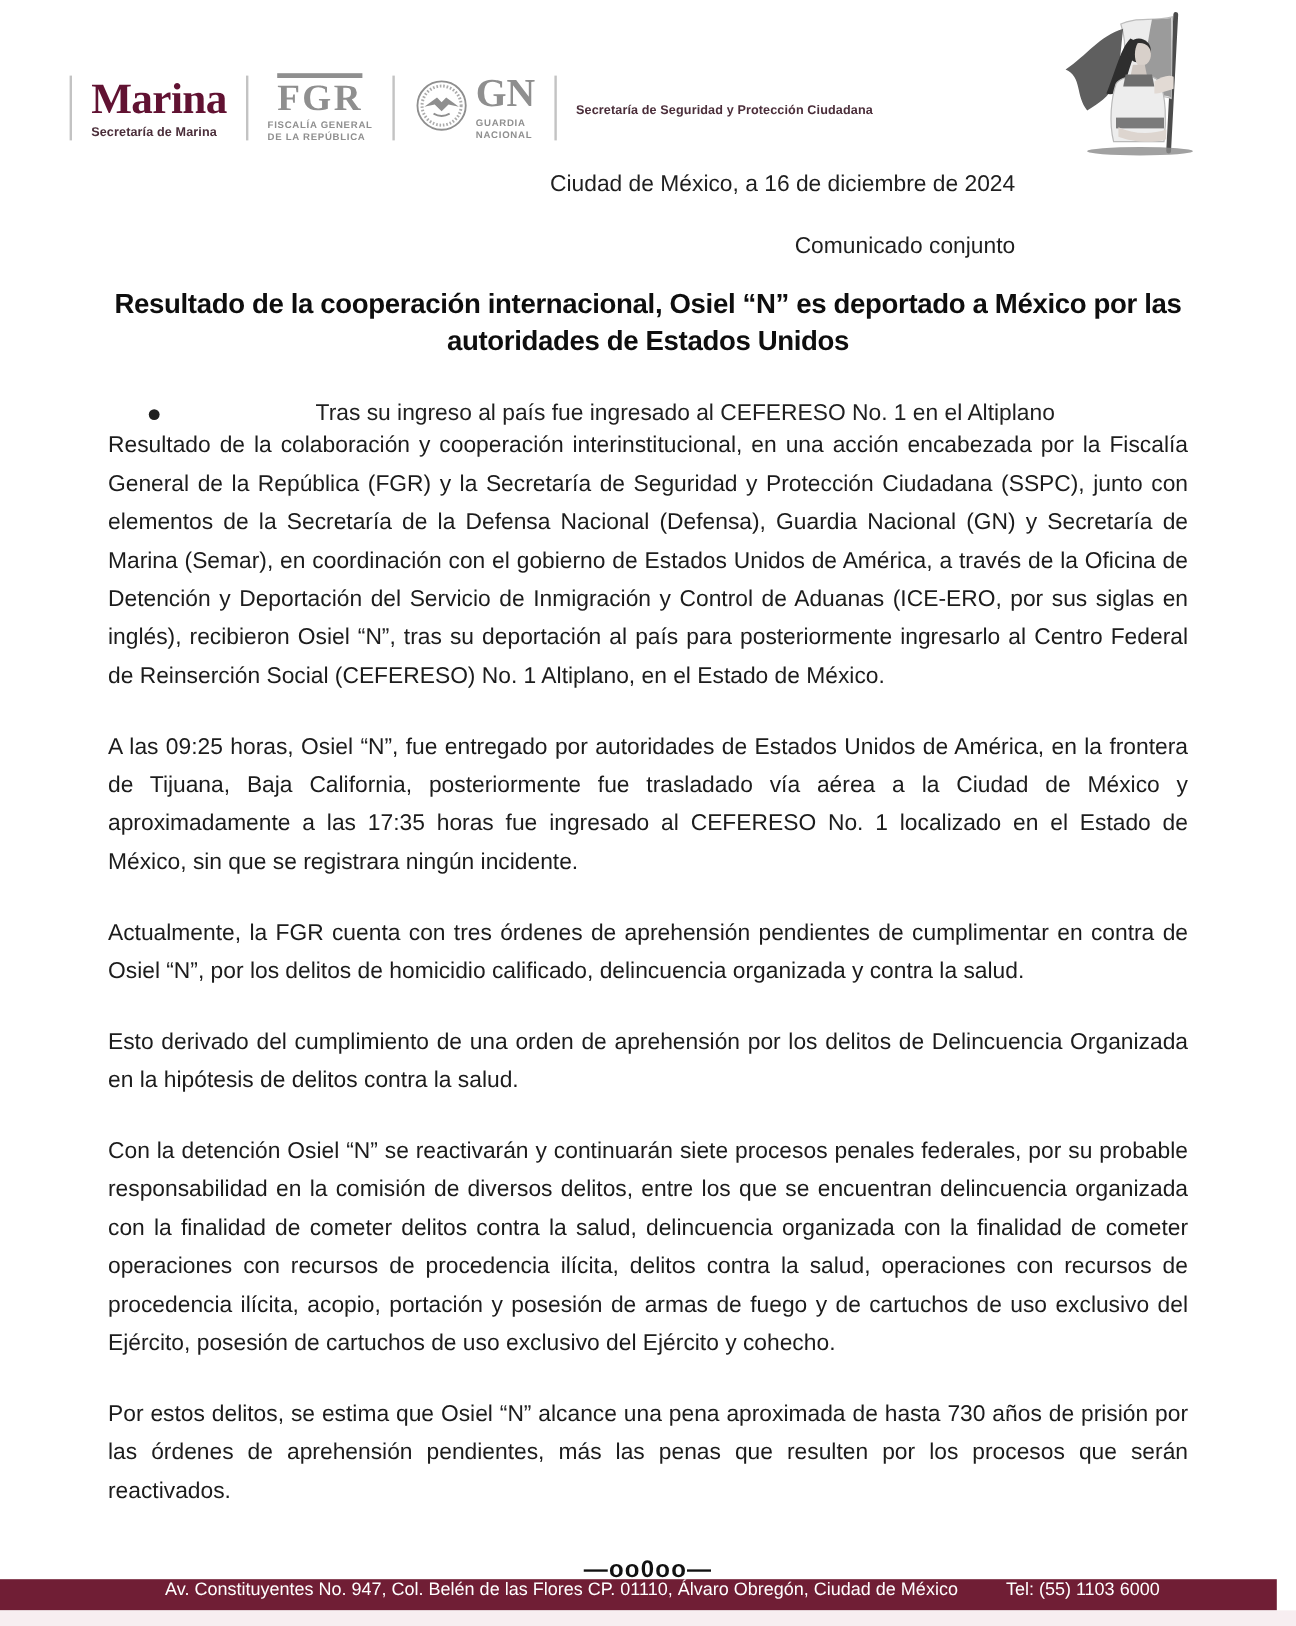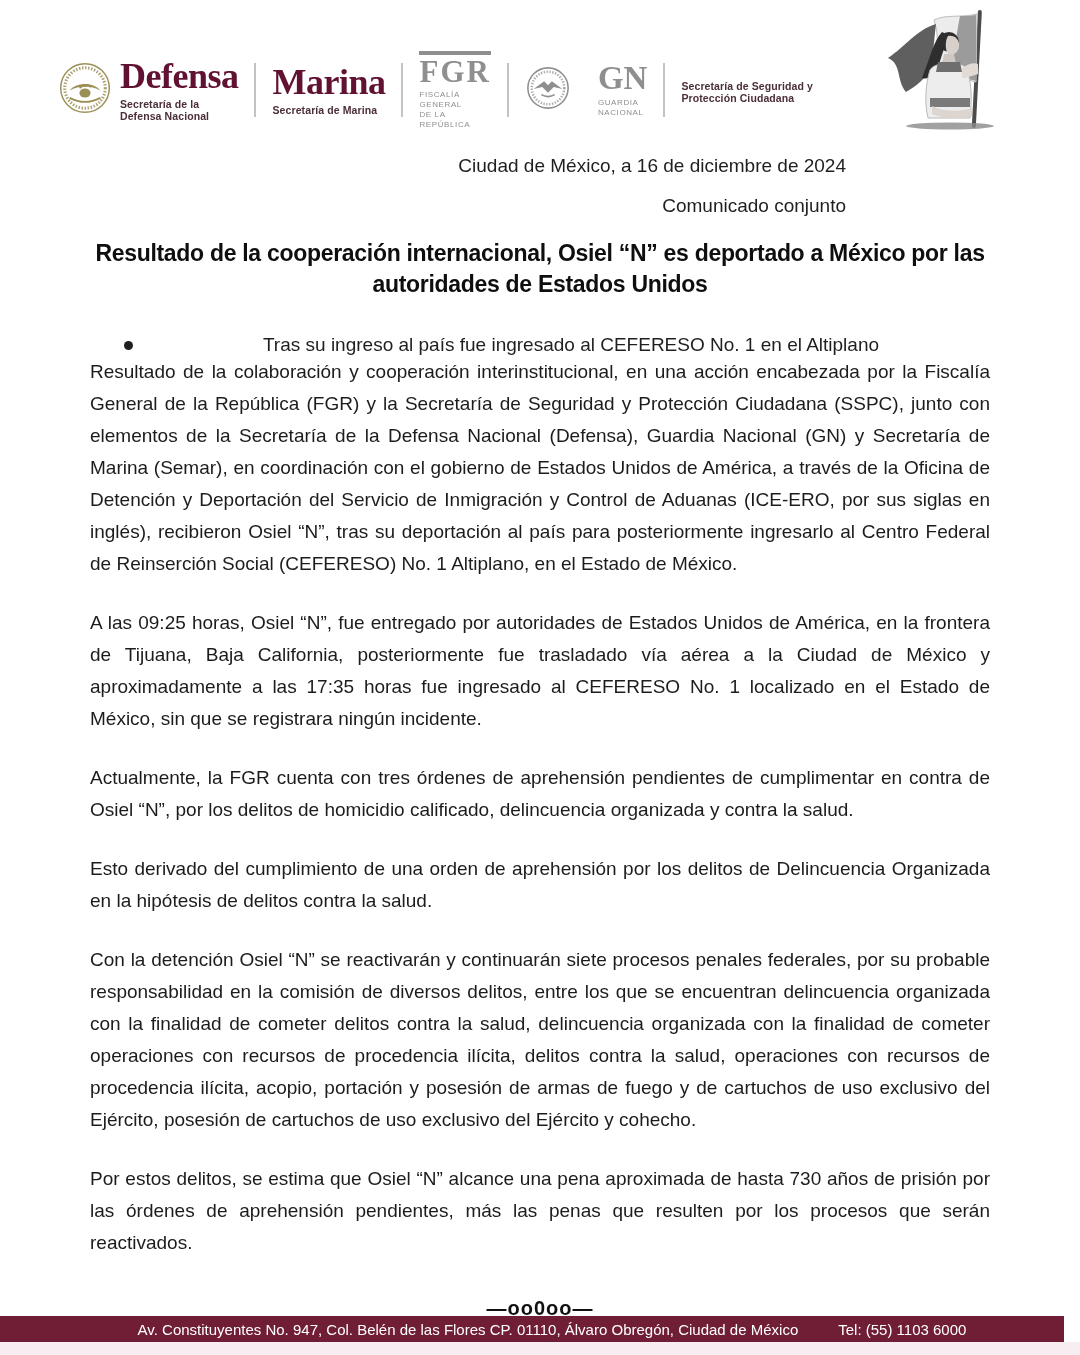--- a/index.html
+++ b/index.html
@@ -25,38 +25,38 @@
   }
   .vdiv { width:2px; height:54px; background:#c3c3c3; flex:0 0 auto; }
 
   .fgr-block { display:flex; flex-direction:column; align-items:center; }
   .fgr-mark {
     font-family:"Liberation Serif", serif; font-weight:bold; font-size:31px; line-height:1.0;
     color:var(--logo-gray,#8f8f8f); border-top:4px solid var(--logo-gray,#8f8f8f);
     padding-top:1px; letter-spacing:2px;
   }
   .fgr-cap, .gn-cap {
-    font-size:8px; font-weight:normal; color:var(--logo-gray,#8f8f8f);
+    font-size:8px; font-weight:bold; color:var(--logo-gray,#8f8f8f);
     letter-spacing:0.6px; line-height:1.25; margin-top:3px;
   }
   .gn-block { display:flex; align-items:center; gap:6px; }
-  .gn-text { display:flex; flex-direction:column;margin-left:21px; }
+  .gn-text { display:flex; flex-direction:column; }
   .gn-mark {
     font-family:"Liberation Serif", serif; font-weight:bold; font-size:33px; line-height:1.0;
     color:var(--logo-gray,#8f8f8f);
   }
 
   .hero-illustration { position:absolute; top:6px; right:58px; width:146px; height:134px; }
 
   
   .dateline, .doc-type {
     text-align:right; font-size:19px; color:#1f1f1f;
     margin:0 117px 0 90px;
   }
-  .dateline { margin-top:158px; margin-top:0; position:absolute; top:155px; left:90px; right:117px; }
+  .dateline { margin-top:158px; margin-top:0; position:absolute; top:143px; left:90px; right:117px; }
   .doc-type  { position:absolute; top:195px; left:90px; right:117px; }
 
   .doc-title {
     position:absolute; top:238px; left:95px; right:95px;
     font-size:23px; font-weight:bold; color:#0e0e0e;
     text-align:center; line-height:1.36; letter-spacing:-0.3px;
   }
 
   .bullet-item {
     position:absolute; top:334px; left:90px; right:90px;
@@ -77,47 +77,31 @@
   .closing {
     text-align:center; font-size:20px; font-weight:bold; color:#111;
     margin-top:38px; letter-spacing:1px;
   }
 
   
   .footer-tint { position:absolute; left:0; right:0; bottom:0; height:13px; background:#f7eef1; }
   .footer-bar {
     position:absolute; left:0; right:16px; bottom:13px; height:26px;
     background:var(--footer-bar,#701e35);
-    display:flex; align-items:center; justify-content:center; gap:40px;
+    display:flex; justify-content:center; gap:40px;
     color:#ffffff; font-size:15px; white-space:nowrap;padding-left:40px;
   }
 </style>
 </head>
 <body>
 
 <div class="page">
 
   <header class="masthead">
 
-    <div class="logo-group">
-      <span>
-        <svg width="54" height="54" viewBox="0 0 60 60">
-          <circle cx="30" cy="30" r="27" fill="none" stroke="#9c8f55" stroke-width="1.6"></circle>
-          <circle cx="30" cy="30" r="22.5" fill="none" stroke="#9c8f55" stroke-width="3.4" stroke-dasharray="1.6 1.8" opacity="0.85"></circle>
-          <path d="M13 33 C19 23 41 23 47 33 C40 29 35 28.2 30 29 C25 28.2 20 29 13 33 Z" fill="#9c8f55"></path>
-          <ellipse cx="30" cy="35.5" rx="6.2" ry="5" fill="#9c8f55"></ellipse>
-          <path d="M24 30 Q30 24 37 29" fill="none" stroke="#9c8f55" stroke-width="2"></path>
-          <path d="M13 41 Q30 50 47 41" fill="none" stroke="#9c8f55" stroke-width="2"></path>
-        </svg>
-      </span>
-      <div class="wordmark">
-        <div class="wm-title">Defensa</div>
-        <div class="wm-sub">Secretaría de la Defensa Nacional</div>
-      </div>
-    </div>
 
     <div class="vdiv"></div>
 
     <div class="logo-group">
       <div class="wordmark">
         <div class="wm-title">Marina</div>
         <div class="wm-sub">Secretaría de Marina</div>
       </div>
     </div>
 

